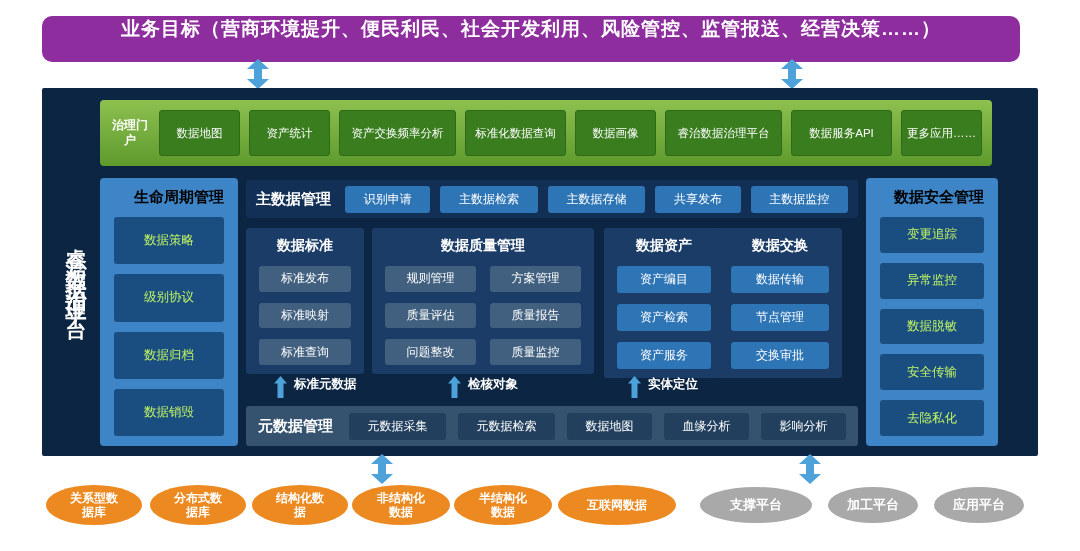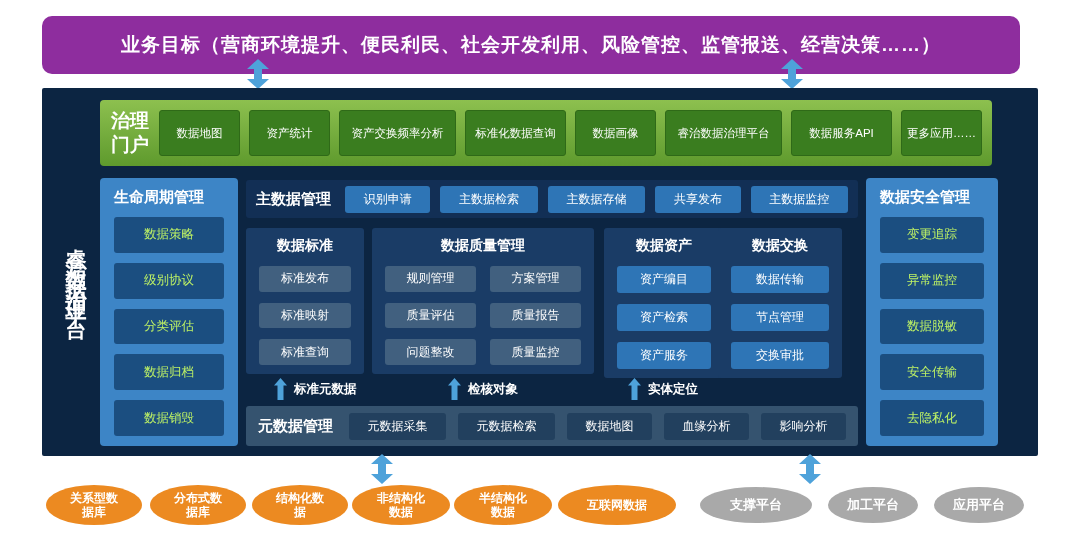--- a/index.html
+++ b/index.html
@@ -3,23 +3,23 @@
 <meta charset="utf-8">
 <style>
   html,body { margin:0; padding:0; background:#fff; }
   .canvas {
     position:relative; width:1080px; height:551px; background:#ffffff;
     font-family:"Liberation Sans","DejaVu Sans",sans-serif; overflow:hidden;
   }
 
   
   .banner {
-    position:absolute; left:42px; top:16px; width:978px; height:58px;
+    position:absolute; left:42px; top:16px; width:978px; height:46px;
     background:#8e2d9e; border-radius:10px;
-    display:flex; align-items:center; justify-content:center;
+    display:flex; justify-content:center;
     color:#fff; font-size:19px; font-weight:bold; letter-spacing:1px;
   }
 
   
   .varrow { position:absolute; width:22px; height:30px; }
   .uarrow { width:13px; height:22px; flex:0 0 13px; }
 
   
   .main {
     position:absolute; left:42px; top:88px; width:996px; height:368px;
@@ -32,38 +32,38 @@
     color:#fff; font-weight:bold; font-size:21px; letter-spacing:10px;
   }
 
   
   .portal {
     position:absolute; left:58px; top:12px; width:892px; height:66px;
     background:linear-gradient(180deg,#8dc04f,#5e9a2d);
     border-radius:4px; display:flex; align-items:center;
     padding:0 10px; gap:9px; box-sizing:border-box;
   }
-  .portal-title { color:#fff; font-weight:bold; font-size:19px; line-height:1.25;
+  .portal-title { color:#fff; font-weight:bold; font-size:12px; line-height:1.25;
     width:40px; flex:0 0 40px; text-align:center; }
   .pitem {
     background:#3a7d1f; border:1px solid #2f6a18; border-radius:3px;
     color:#fff; font-size:11.5px; line-height:1.3; text-align:center;
     display:flex; align-items:center; justify-content:center;
     height:46px; padding:2px 3px; box-sizing:border-box; flex-grow:1;
   }
   .pitem.s { flex-basis:52px; } .pitem.m { flex-basis:72px; } .pitem.l { flex-basis:88px; }
 
   
   .sidecol {
     position:absolute; top:90px; height:268px; background:#3d85c6; border-radius:4px;
     display:flex; flex-direction:column; gap:10px; padding:10px 14px; box-sizing:border-box;
   }
   .col-left { left:58px; width:138px; }
   .col-right { left:824px; width:132px; }
-  .col-title { color:#ffffff; font-weight:bold; font-size:15px; text-align:left; }
+  .col-title { color:#000000; font-weight:bold; font-size:15px; text-align:right; }
   .col-item {
     background:#1b4e80; border-radius:3px; color:#bef264; font-size:12.5px;
     display:flex; align-items:center; justify-content:center; flex:1;
   }
 
   
   .master {
     position:absolute; left:204px; top:92px; width:612px; height:38px;
     background:#122f55; border-radius:3px;
     display:flex; align-items:center; padding:0 10px; gap:10px; box-sizing:border-box;
@@ -89,21 +89,21 @@
     display:flex; align-items:center; justify-content:center; flex:1; white-space:nowrap;
   }
   .bitem {
     background:#2e75b6; border-radius:3px; color:#fff; font-size:12px;
     display:flex; align-items:center; justify-content:center; flex:1; white-space:nowrap;
   }
   .qgrid { display:grid; grid-template-columns:1fr 1fr; gap:11px 14px; flex:1;text-align:right; }
   .qgrid .gitem { flex:none; }
 
   
-  .alabel-group { position:absolute; top:288px; height:26px; display:flex; align-items:center; gap:7px; }
+  .alabel-group { position:absolute; top:288px; height:26px; display:flex; align-items:flex-start; gap:7px; }
   .ag-1 { left:232px; } .ag-2 { left:406px; } .ag-3 { left:586px; }
   .alabel { color:#fff; font-weight:bold; font-size:12.5px; white-space:nowrap; }
 
   
   .meta {
     position:absolute; left:204px; top:318px; width:612px; height:40px;
     background:#35536f; border-radius:3px;
     display:flex; align-items:center; padding:0 12px; gap:12px; box-sizing:border-box;
   }
   .xitem {
@@ -155,21 +155,20 @@
       <div class="pitem s">数据画像</div>
       <div class="pitem l">睿治数据治理平台</div>
       <div class="pitem m">数据服务API</div>
       <div class="pitem s">更多应用……</div>
     </div>
 
     <div class="sidecol col-left">
       <div class="col-title">生命周期管理</div>
       <div class="col-item">数据策略</div>
       <div class="col-item">级别协议</div>
-      <div class="col-item">分类评估</div>
       <div class="col-item">数据归档</div>
       <div class="col-item">数据销毁</div>
     </div>
 
     <div class="master">
       <div class="row-title">主数据管理</div>
       <div class="mitem">识别申请</div>
       <div class="mitem">主数据检索</div>
       <div class="mitem">主数据存储</div>
       <div class="mitem">共享发布</div>

